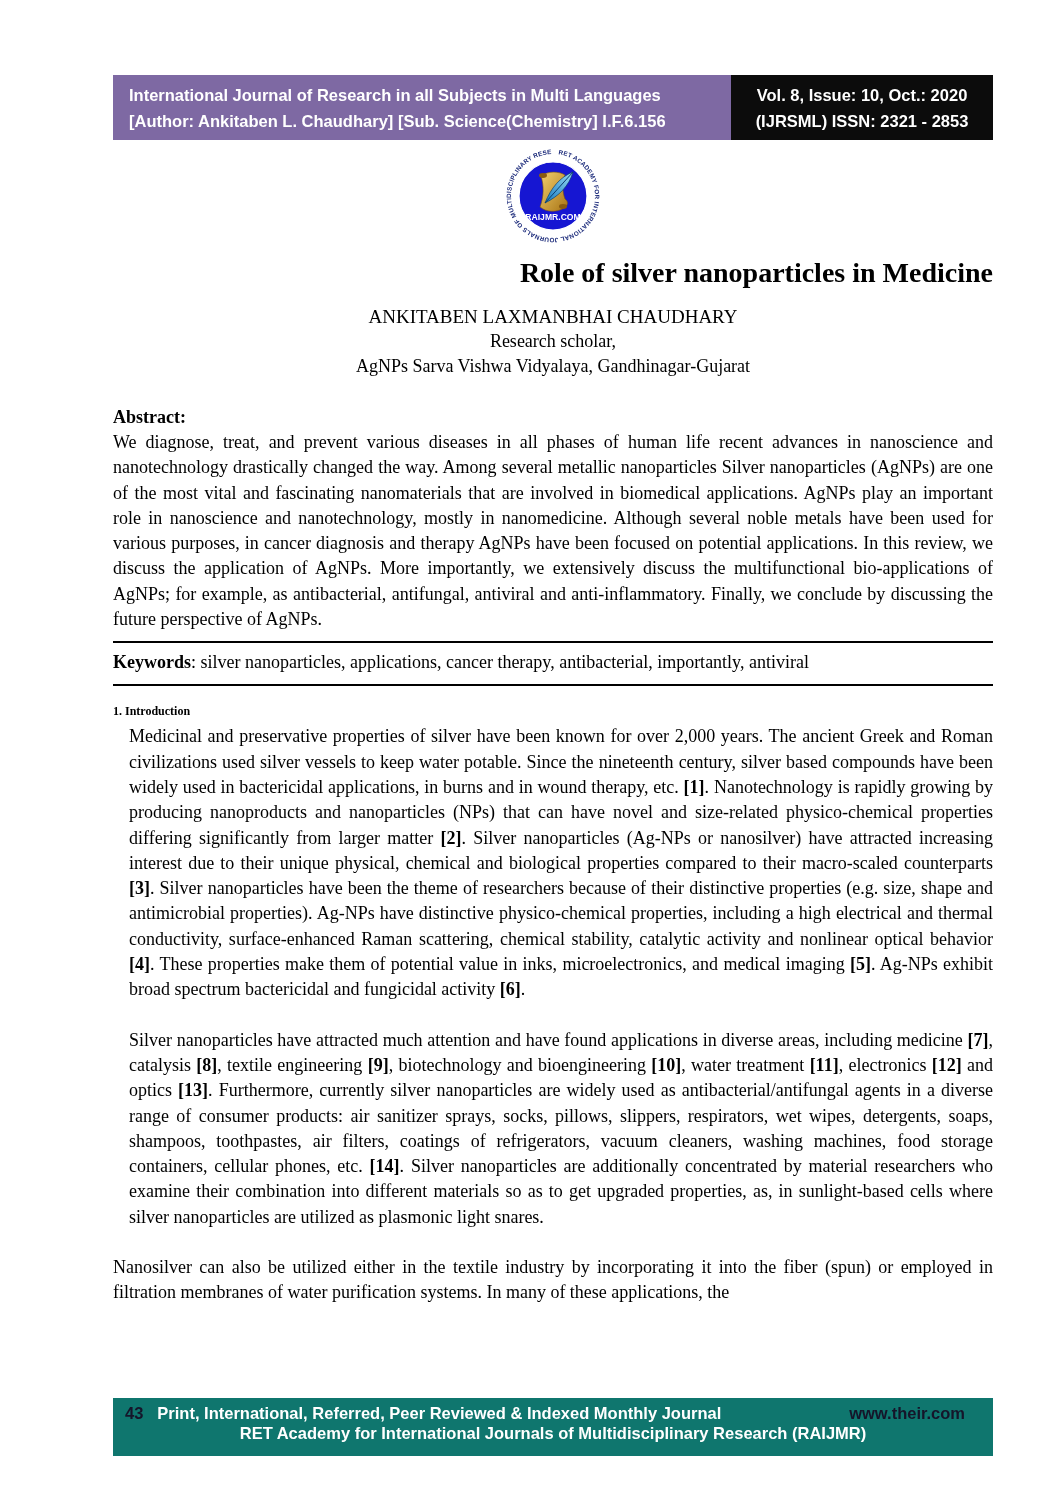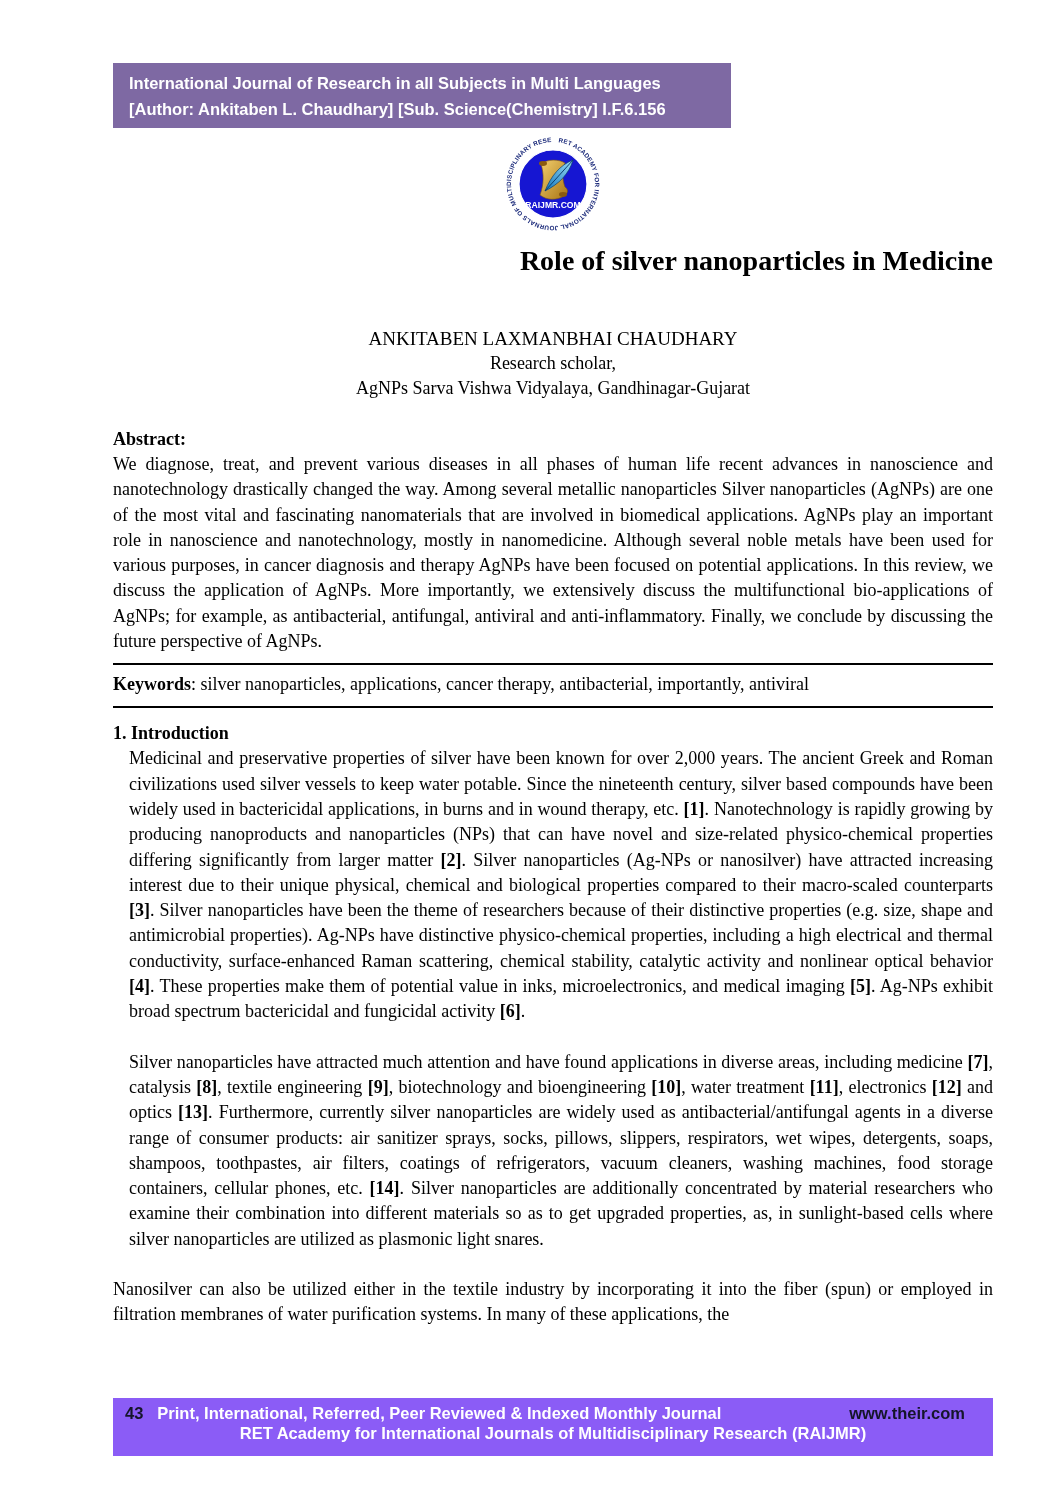--- a/index.html
+++ b/index.html
@@ -4,21 +4,21 @@
 <style>
   html,body { margin:0; padding:0; background:#ffffff; }
   .page {
     position:relative;
     width:1058px; height:1497px;
     background:#ffffff;
     font-family:"Liberation Serif", serif;
     color:#000;
     overflow:hidden;
   }
-  .content { position:absolute; left:113px; top:0; width:880px; }
+  .content { position:absolute; left:113px; top:12px; width:880px; }
 
   
   .banner-row { display:flex; margin-top:63px; height:65px; }
   .banner-left {
     width:618px; box-sizing:border-box;
     background:#7e69a3; color:#ffffff;
     padding:7px 0 0 16px;
     font-family:"Liberation Sans", sans-serif;
     font-weight:bold; font-size:16.5px; line-height:26px;
     white-space:nowrap;
@@ -33,54 +33,58 @@
   }
 
   
   .logo-wrap { text-align:center; margin-top:4px; height:104px; }
 
   
   .paper-title {
     text-align:right; font-weight:bold; font-size:28px;
     margin-top:8px; line-height:34px;
   }
-  .author-block { text-align:center; margin-top:48px; font-size:18px; line-height:25px; }
+  .author-block { text-align:center; margin-top:14px; font-size:18px; line-height:25px; }
   .author-name { font-size:19px; }
 
   
   .abstract-heading { font-weight:bold; font-size:18px; margin-top:26px; line-height:25px; }
   .body-text { font-size:18px; line-height:25.3px; text-align:justify; margin:0; }
   .rule { border:none; border-top:2.5px solid #000; margin:9px 0 7px 0; }
   .keywords-line { font-size:18px; line-height:25px; margin:1px 0; }
   .keywords-label { font-weight:bold; }
-  .intro-heading { font-weight:bold; font-size:18px; margin-top:13px; line-height:25px; }
+  .intro-heading { font-weight:bold; font-size:12px; margin-top:13px; line-height:25px; }
   .para { margin-bottom:25px;margin-left:16px; }
 
   
   .footer {
     position:absolute; left:113px; top:1398px; width:880px; height:58px;
-    background:#8b5cf6; box-sizing:border-box;
+    background:#0f766e; box-sizing:border-box;
     font-family:"Liberation Sans", sans-serif; font-weight:bold;
     font-size:16.5px;
   }
   .f-row1 { display:flex; padding:6px 28px 0 12px; color:#ffffff; align-items:baseline; }
   .f-num { color:#15152a; margin-right:14px; }
   .f-url { color:#15152a; margin-left:auto; text-decoration:none; }
   .f-row2 { text-align:center; color:#ffffff; margin-top:1px; }
 </style>
 </head>
 <body>
 
 <div class="page">
   <div class="content">
 
     <div class="banner-row">
       <div class="banner-left">
         <div>International Journal of Research in all Subjects in Multi Languages</div>
         <div>[Author: Ankitaben L. Chaudhary] [Sub. Science(Chemistry] I.F.6.156</div>
+      </div>
+      <div class="banner-right">
+        <div>Vol. 8, Issue: 10, Oct.: 2020</div>
+        <div>(IJRSML) ISSN: 2321 - 2853</div>
       </div>
     </div>
 
     <div class="logo-wrap">
       <svg width="104" height="104" viewBox="0 0 104 104">
         <defs>
           <path id="logo-ring" d="M52,10 A42,42 0 0 1 94,52 A42,42 0 0 1 52,94 A42,42 0 0 1 10,52 A42,42 0 0 1 52,10"></path>
           <linearGradient id="goldgrad" x1="0" y1="0" x2="1" y2="1">
             <stop offset="0" stop-color="#f3cf6e"></stop>
             <stop offset="1" stop-color="#a87414"></stop>

